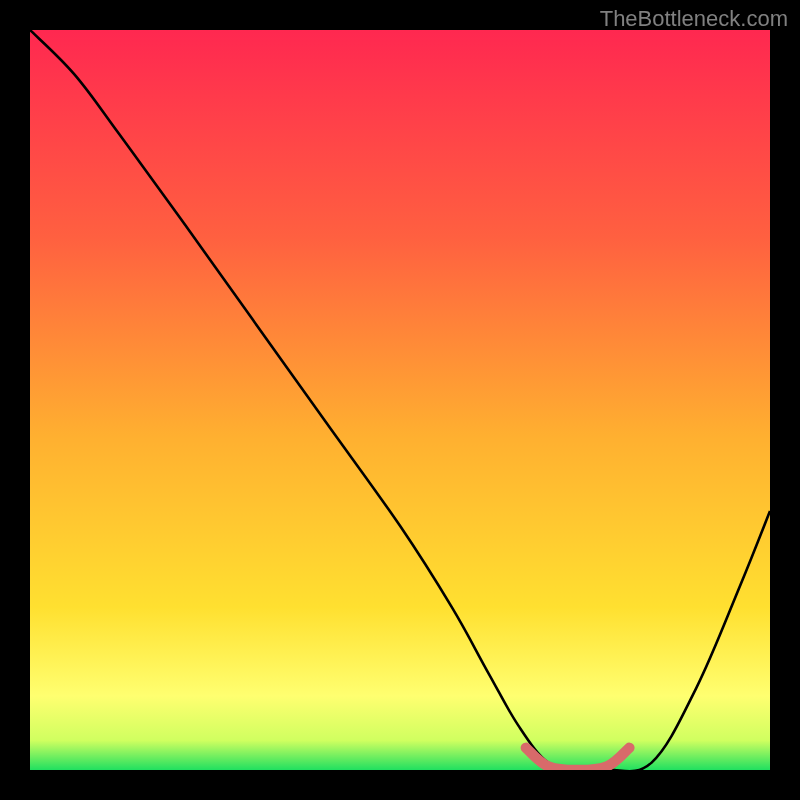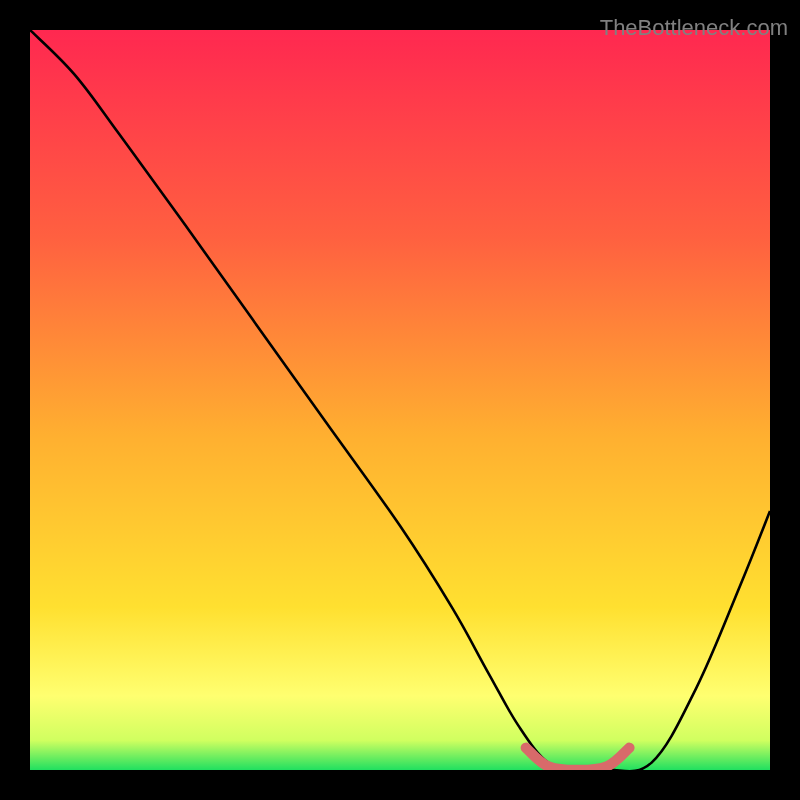--- a/index.html
+++ b/index.html
@@ -11,21 +11,20 @@
     position: relative;
     font-family: Arial, sans-serif;
   }
   .watermark {
     position: absolute;
     top: 6px;
     right: 12px;
     color: #808080;
     font-size: 22px;
     z-index: 10;
-    margin-top: 9px;
   }
   .plot-area {
     position: absolute;
     left: 30px;
     top: 30px;
     width: 740px;
     height: 740px;
   }
   .gradient-bg {
     position: absolute;

